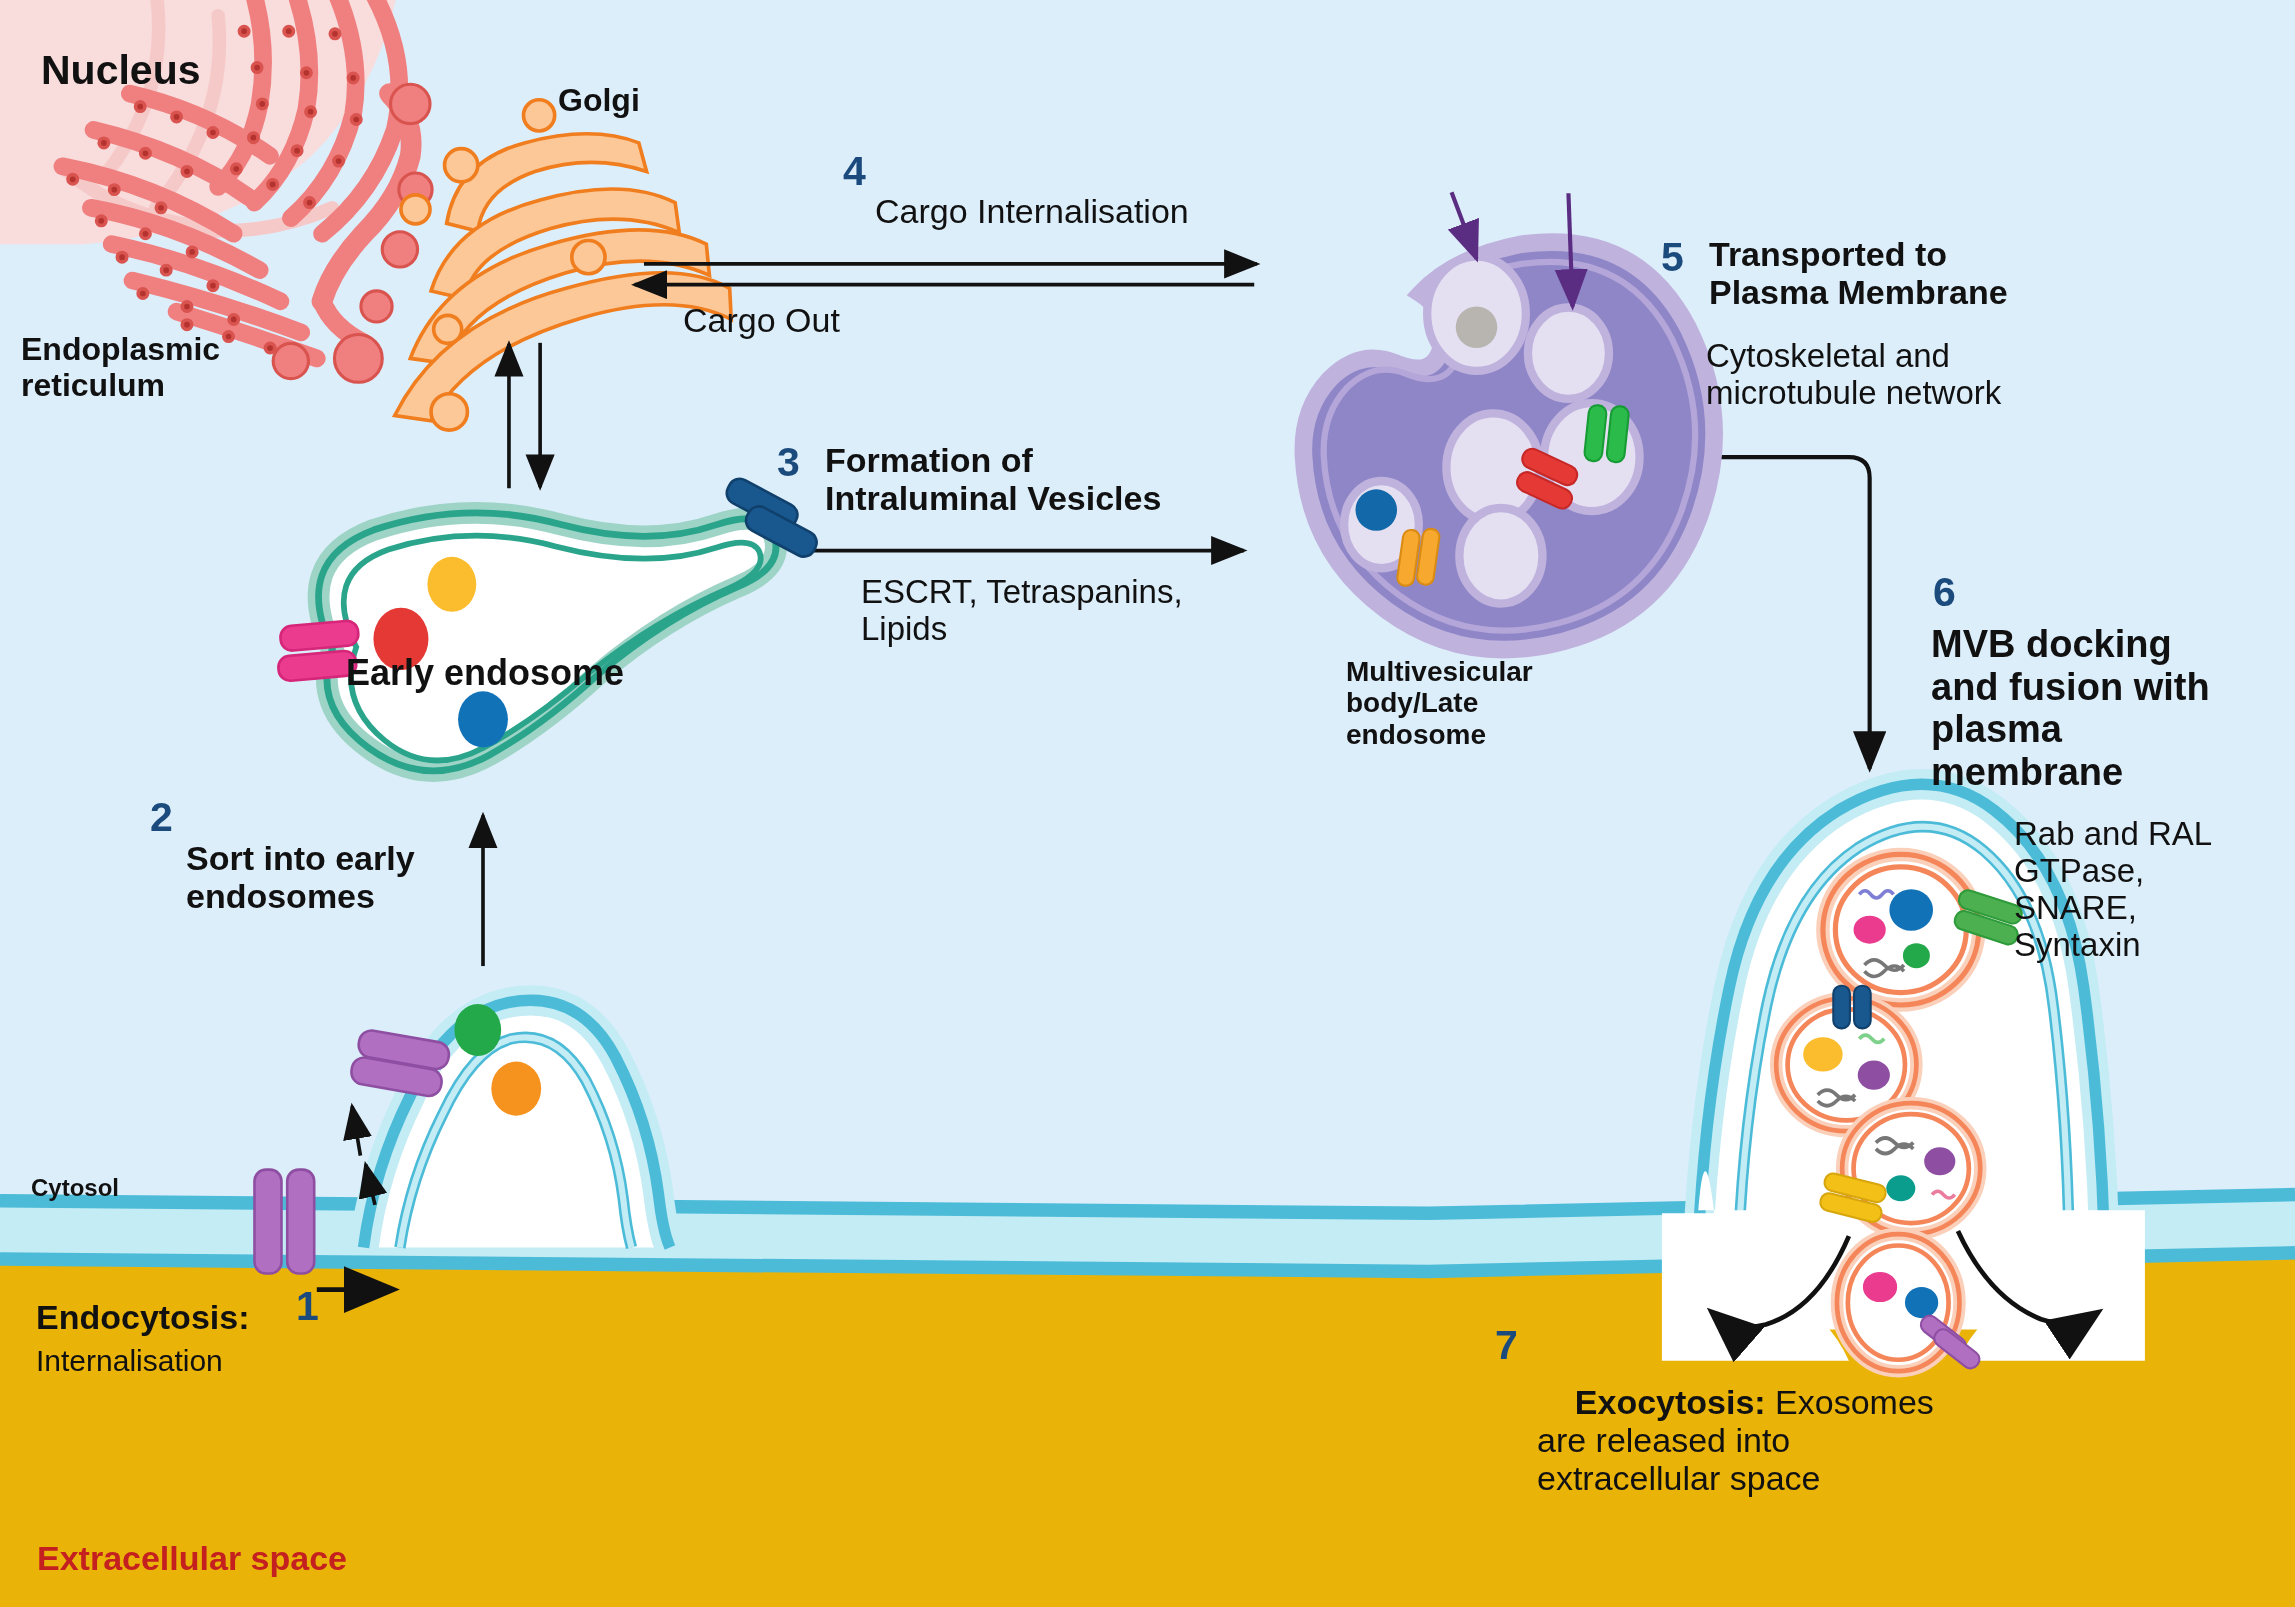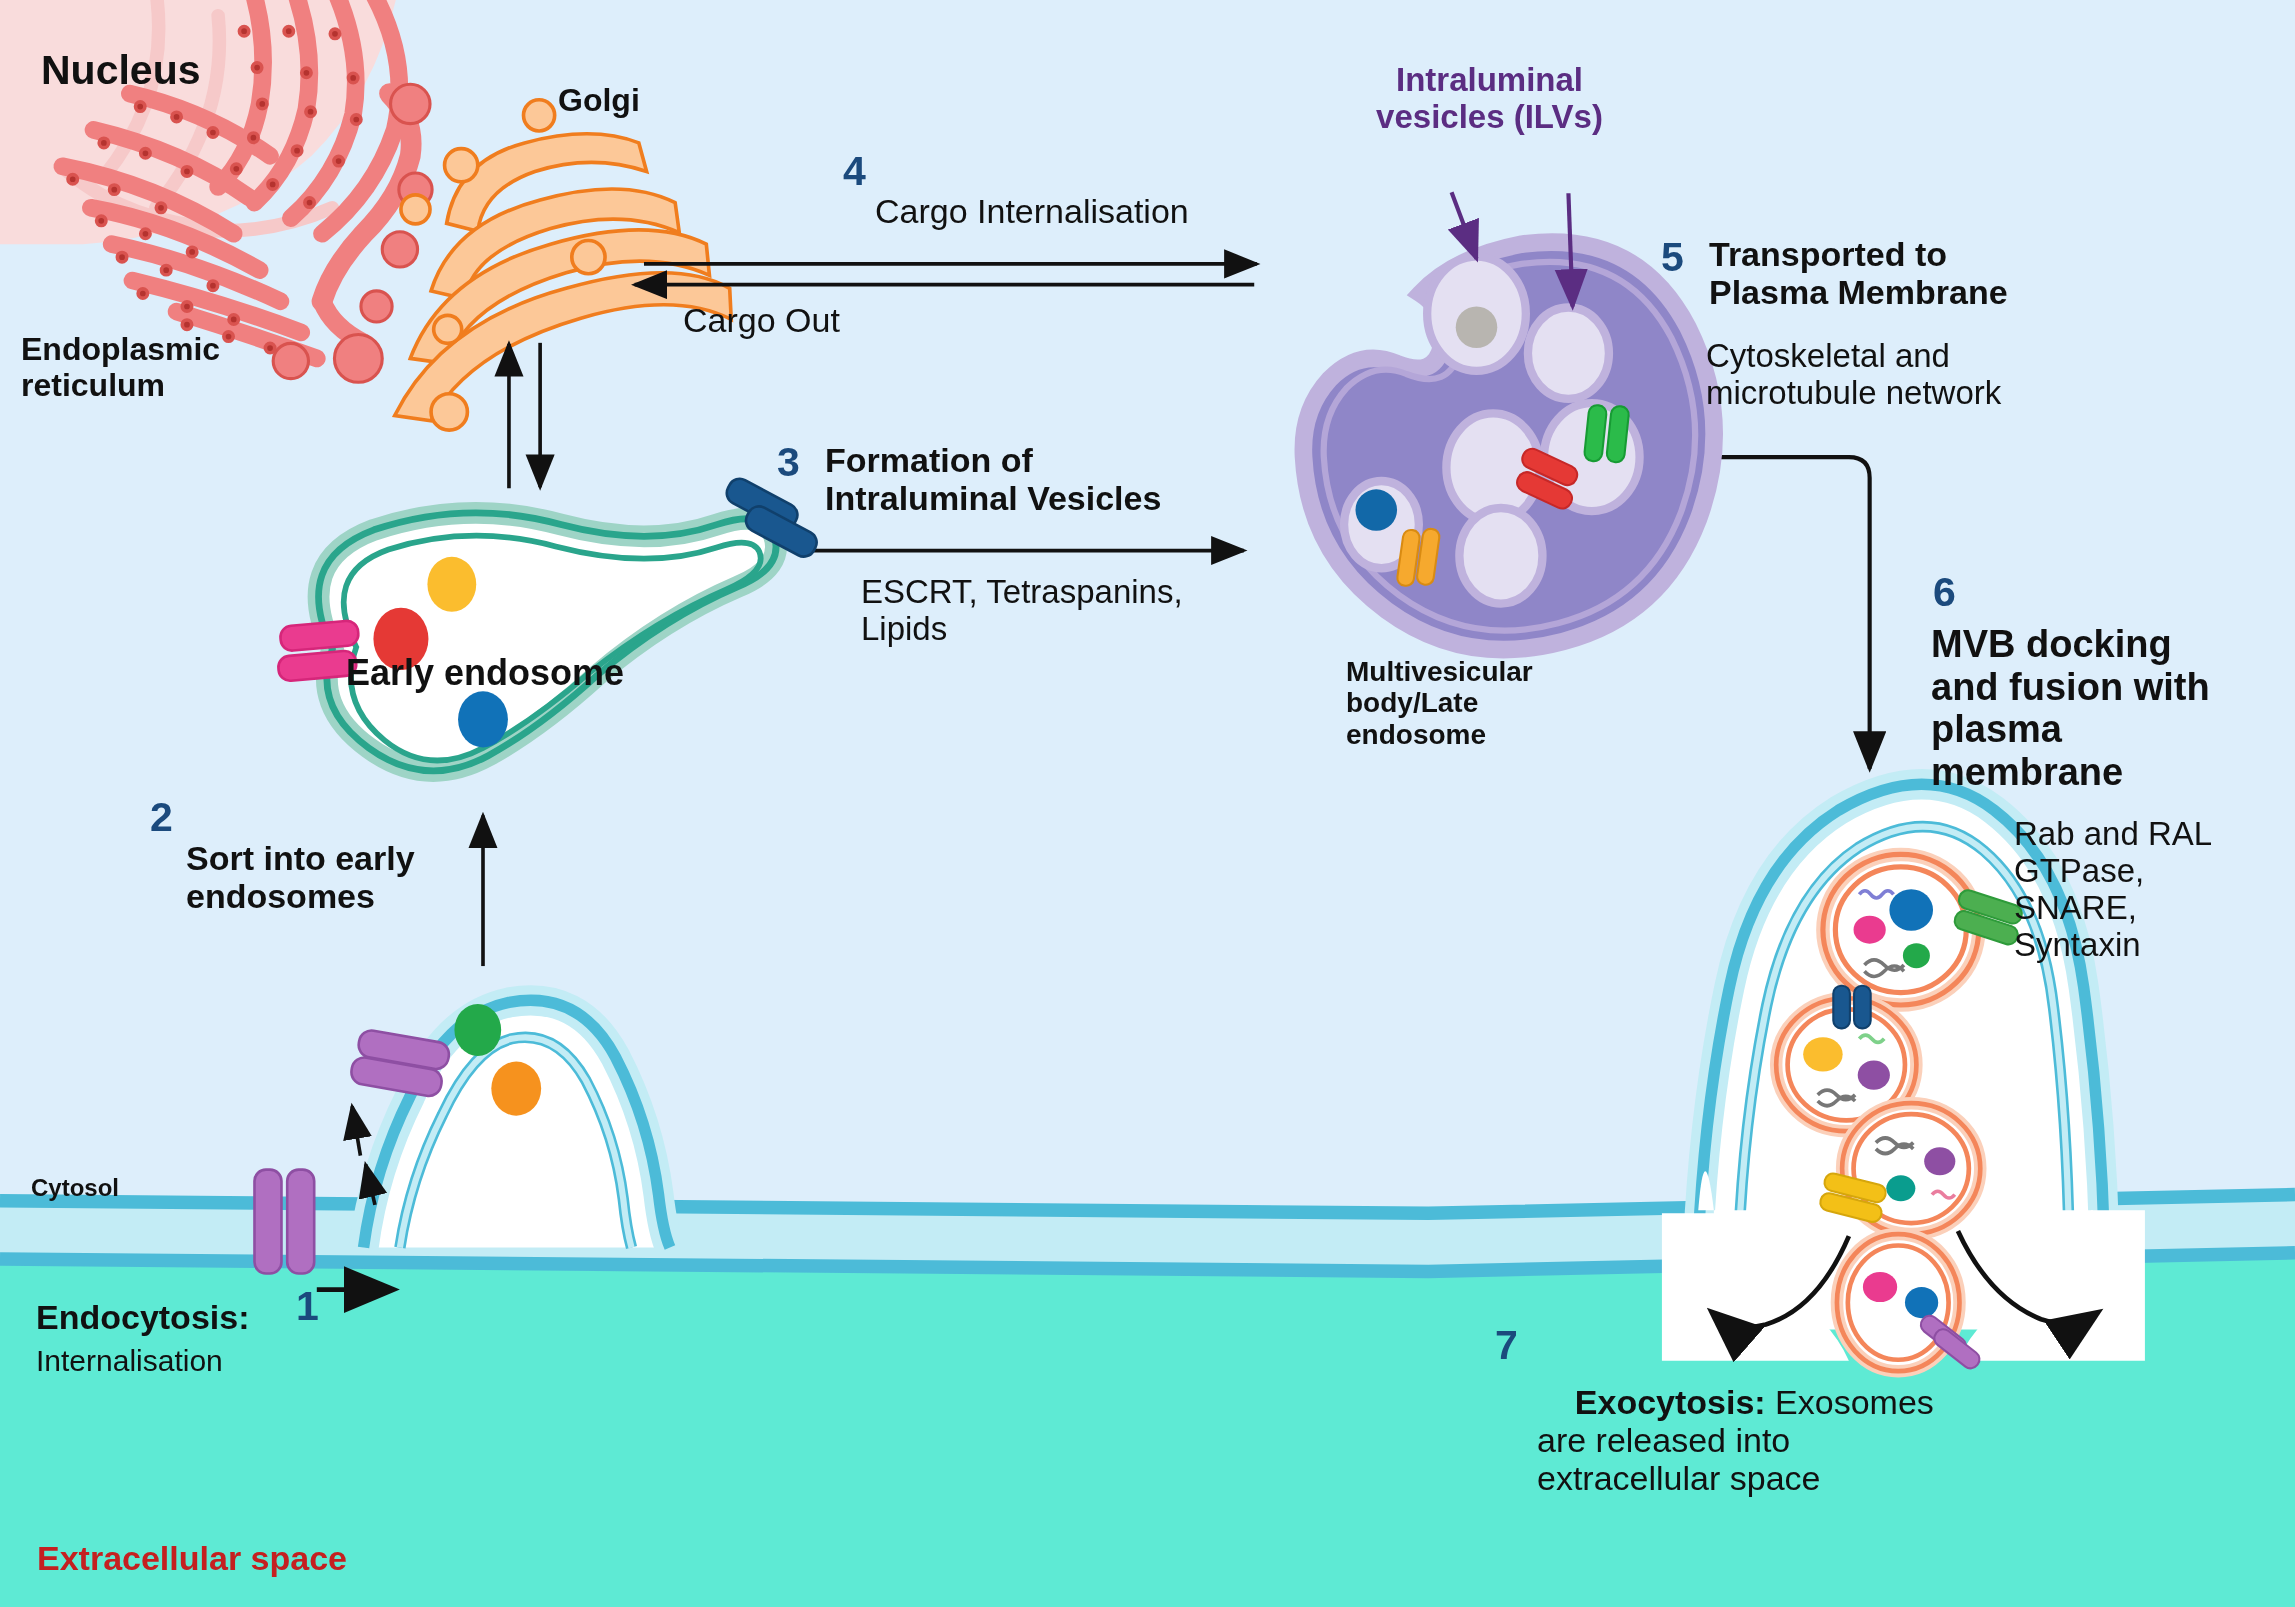--- a/index.html
+++ b/index.html
@@ -1,16 +1,16 @@
 <!DOCTYPE html>
 <html style="font-size:8.3px"><head>
 <meta charset="utf-8">
 <style>
   html,body{margin:0;padding:0;background:#ffffff;}
-  #stage{position:relative;width:2295px;height:1607px;background:#5eead4;overflow:hidden;
+  #stage{position:relative;width:2295px;height:1607px;background:#eab308;overflow:hidden;
          font-family:"Liberation Sans", sans-serif;}
   #cellbg{position:absolute;left:0;top:0;width:2295px;height:1252px;background:#ddeefb;}
   svg.layer{position:absolute;left:0;top:0;width:2295px;height:1607px;overflow:visible;}
   .lbl{position:absolute;color:#111111;white-space:pre;line-height:1.12;}
   .bold{font-weight:bold;}
   .num{position:absolute;color:#1b4a7d;font-weight:bold;white-space:pre;}
   .purplelbl{position:absolute;color:#5b2d82;font-weight:bold;white-space:pre;line-height:1.12;text-align:center;}
   .redlbl{position:absolute;color:#c42020;font-weight:bold;white-space:pre;}
 </style>
 </head>
@@ -319,22 +319,20 @@
 
   <div class="lbl bold" style="left:21px;  top:332px; font-size:32px;">Endoplasmic
 reticulum</div>
 
   <div class="lbl bold" style="left:558px; top:83px; font-size:32px;">Golgi</div>
 
   <div class="num" style="left:843px; top:148px; font-size:41px;">4</div>
   <div class="lbl" style="left:875px; top:192px; font-size:34px;">Cargo Internalisation</div>
   <div class="lbl" style="left:648px; top:301px; font-size:34px;margin-left:35px;">Cargo Out</div>
 
-  <div class="purplelbl" style="left:1344px; top:62px; font-size:33px; width:291px;">Intraluminal
-vesicles (ILVs)</div>
 
   <div class="num" style="left:1661px; top:234px; font-size:41px;">5</div>
   <div class="lbl bold" style="left:1709px; top:235px; font-size:34px;">Transported to
 Plasma Membrane</div>
   <div class="lbl" style="left:1706px; top:338px; font-size:33px;">Cytoskeletal and
 microtubule network</div>
 
   <div class="num" style="left:777px; top:439px; font-size:41px;">3</div>
   <div class="lbl bold" style="left:825px; top:441px; font-size:34px;">Formation of
 Intraluminal Vesicles</div>

